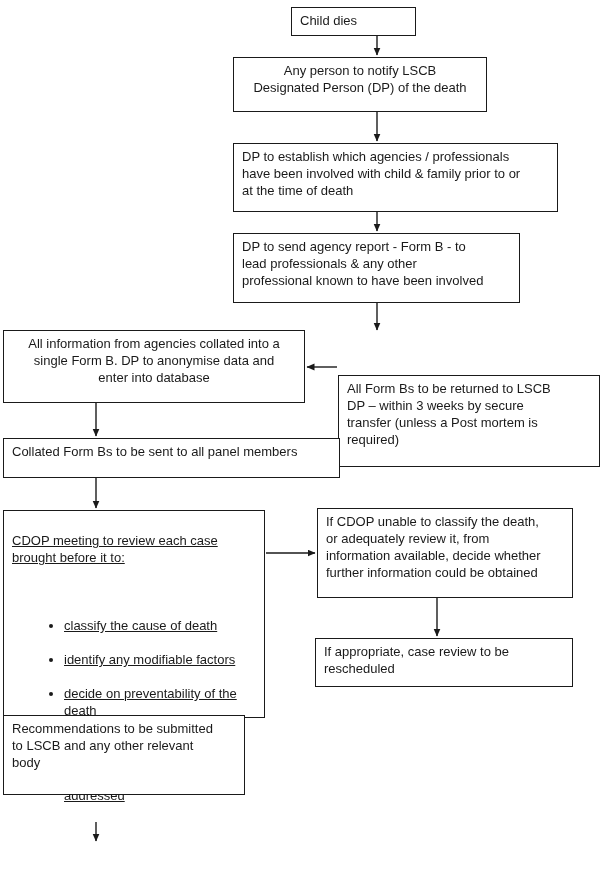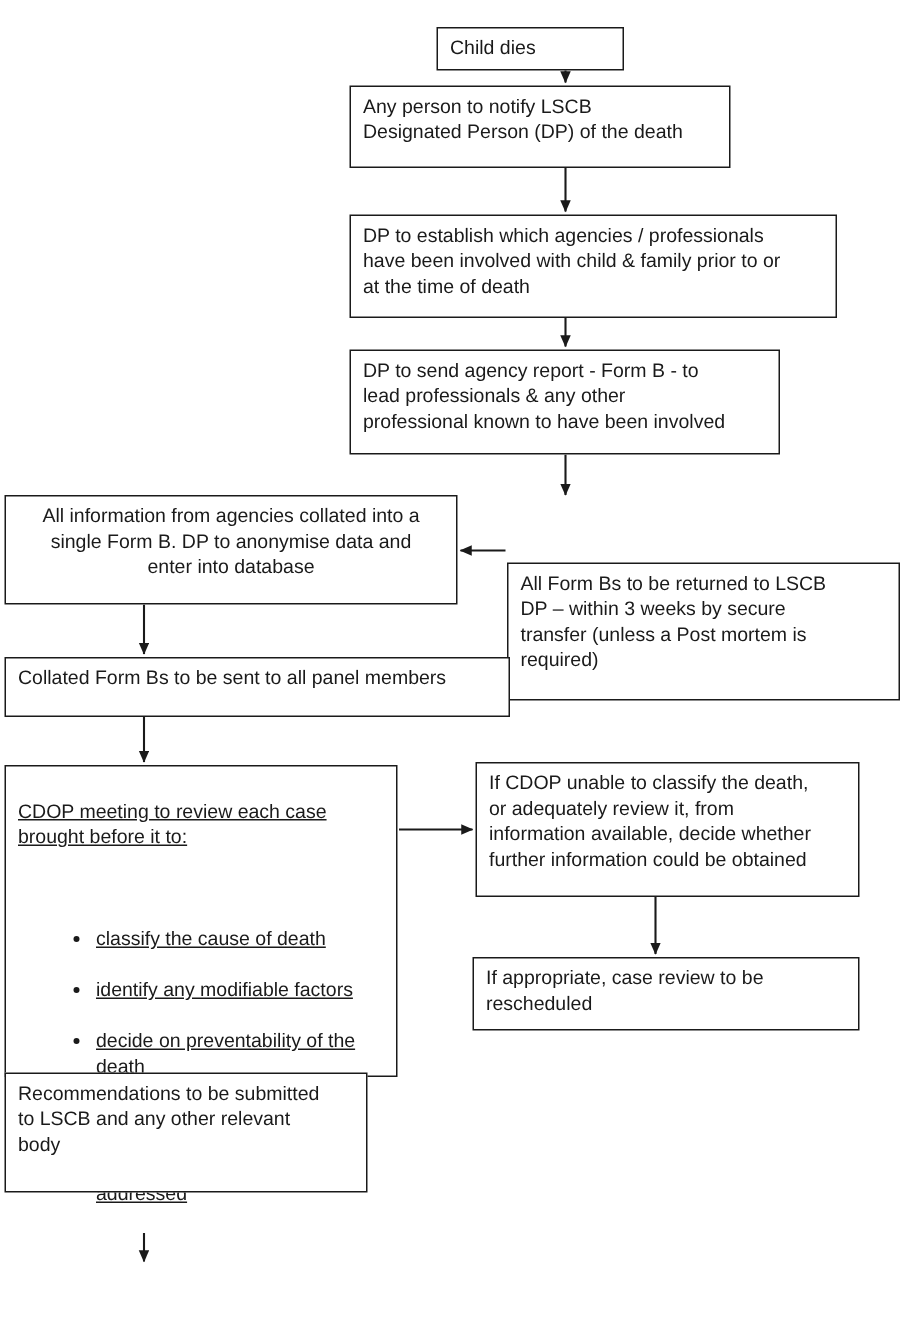--- a/index.html
+++ b/index.html
@@ -30,22 +30,22 @@
   .box ul {
     margin: 17px 0 0 0;
     padding-left: 52px;
     list-style: disc outside;
   }
   .box li {
     white-space: pre-line;
     line-height: 17px;
   }
   
-  #b-child   { left:291px; top:7px;   width:125px; height:29px;margin-top:11px; }
-  #b-notify  { left:233px; top:57px;  width:254px; height:55px; }
+  #b-child   { left:291px; top:7px;   width:125px; height:29px; }
+  #b-notify  { left:233px; top:57px;  width:254px; height:55px;text-align:center; }
   #b-estab   { left:233px; top:143px; width:325px; height:69px; }
   #b-send    { left:233px; top:233px; width:287px; height:70px; }
   #b-return  { left:338px; top:332px; width:262px; height:92px;margin-top:43px; }
   #b-collate { left:3px;   top:330px; width:302px; height:73px;text-align:center; }
   #b-sent    { left:3px;   top:438px; width:337px; height:40px; }
   #b-cdop    { left:3px;   top:510px; width:262px; height:208px;text-decoration:underline; }
   #b-unable  { left:317px; top:508px; width:256px; height:90px; }
   #b-resched { left:315px; top:638px; width:258px; height:49px; }
   #b-recomm  { left:3px;   top:715px; width:242px; height:80px; }
   #b-actions { left:3px;   top:843px; width:242px; height:43px; }

